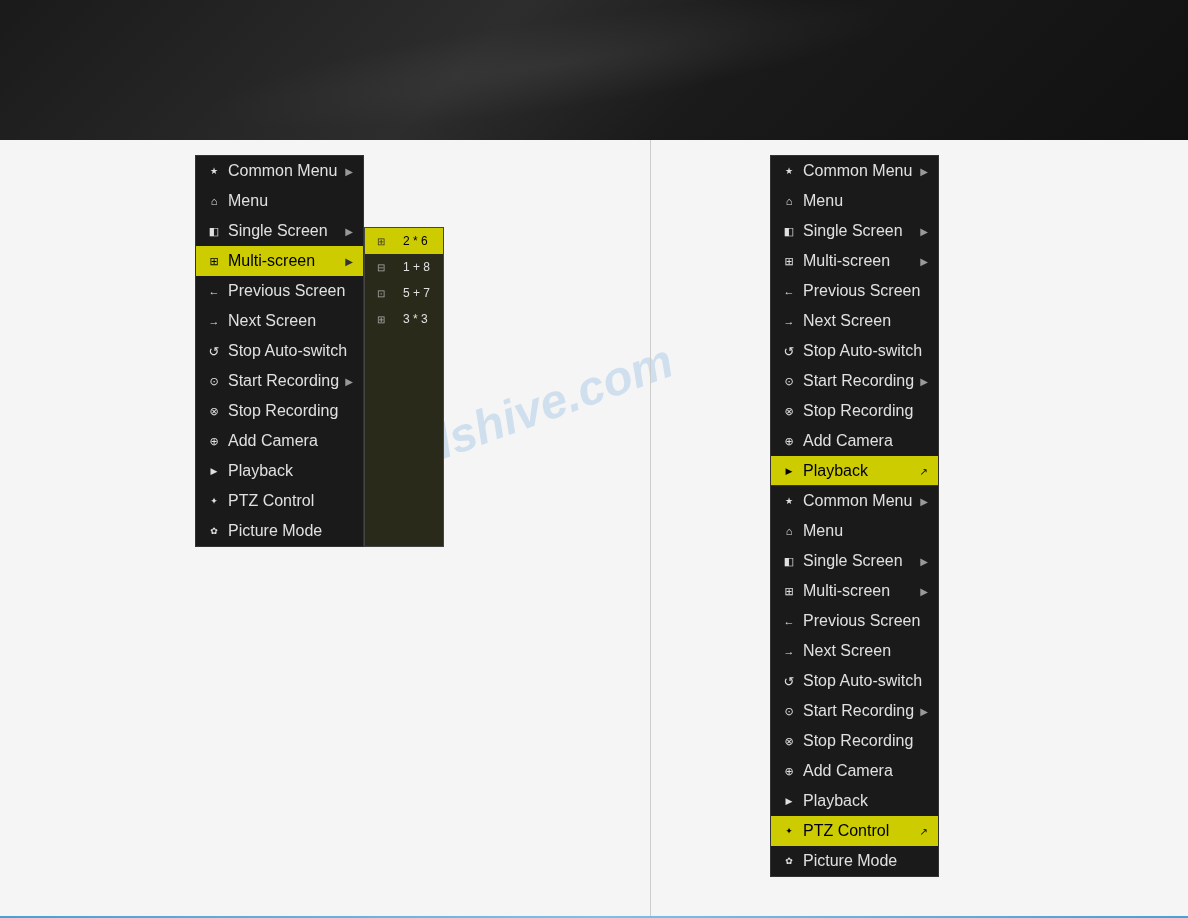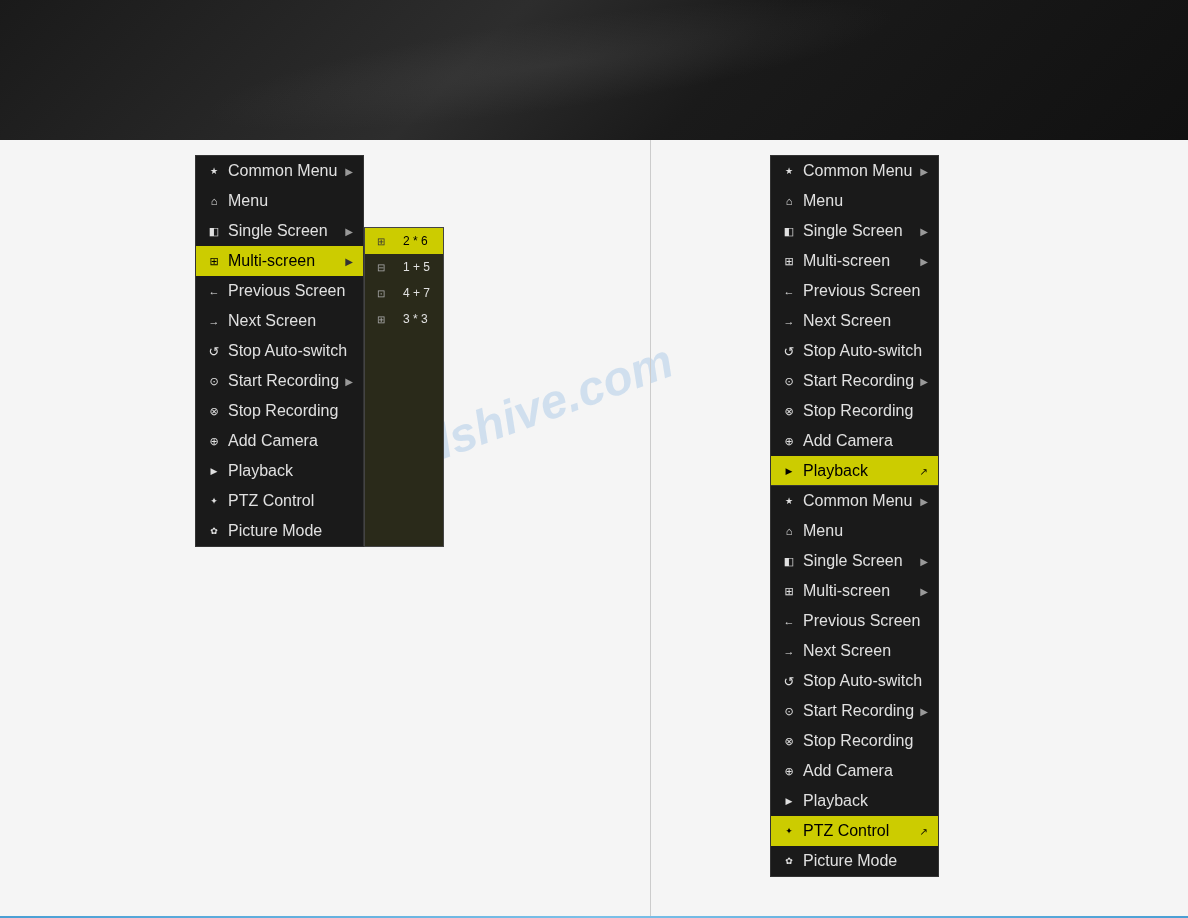--- a/index.html
+++ b/index.html
@@ -265,25 +265,25 @@
 
     </div>
 
     <div class="submenu-panel" style="margin-top: 72px;">
       <div class="submenu-item highlighted">
         <span class="sub-icon">⊞</span>
         <span>2 * 6</span>
       </div>
       <div class="submenu-item">
         <span class="sub-icon">⊟</span>
-        <span>1 + 5</span>
+        <span>1 + 8</span>
       </div>
       <div class="submenu-item">
         <span class="sub-icon">⊡</span>
-        <span>4 + 7</span>
+        <span>5 + 7</span>
       </div>
       <div class="submenu-item">
         <span class="sub-icon">⊞</span>
         <span>3 * 3</span>
       </div>
     </div>
   </div>
 
   <div class="menu-container" style="top: 15px; left: 770px;">
     <div class="menu-panel">

